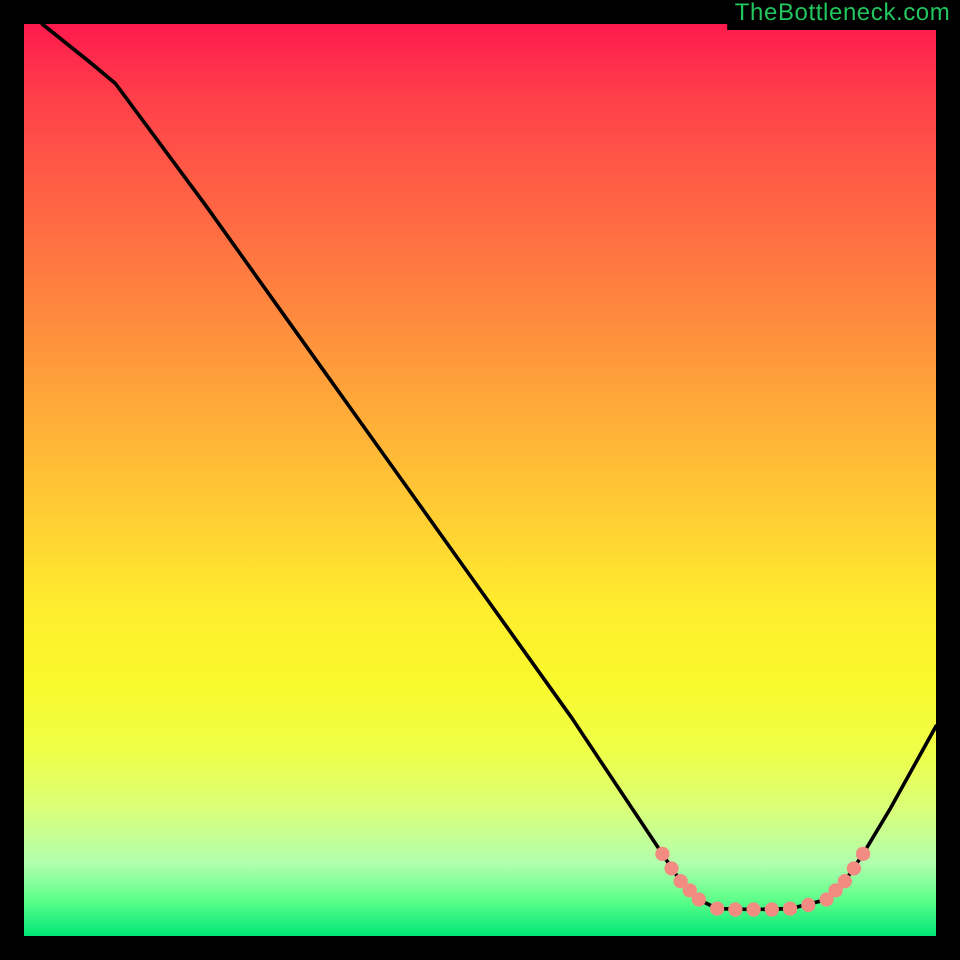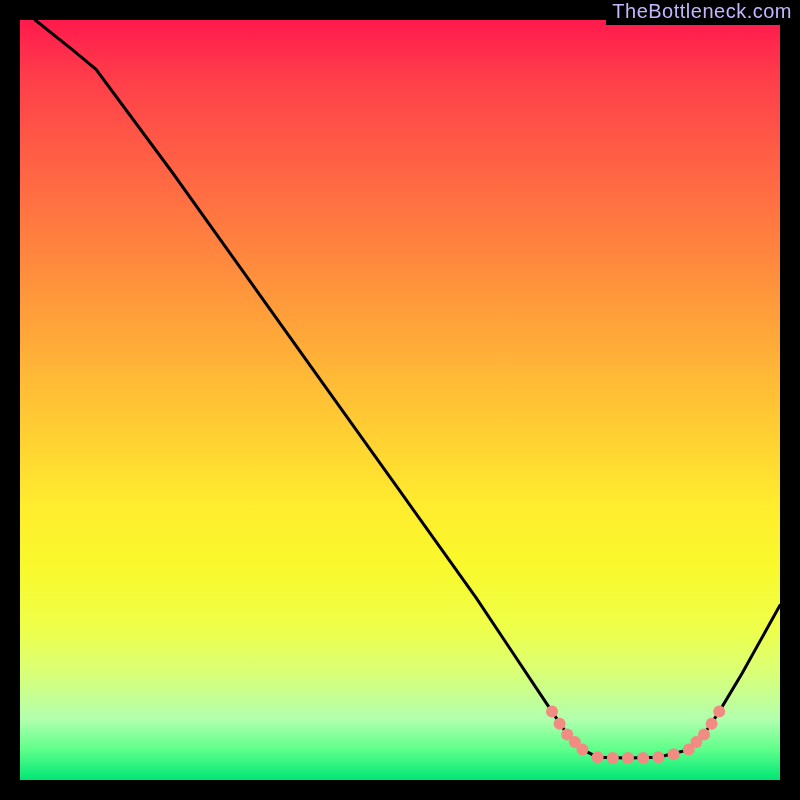--- a/index.html
+++ b/index.html
@@ -37,21 +37,21 @@
       #eeff4a 80%,
       #d9ff78 86%,
       #b2ffae 92%,
       #5eff8a 96%,
       #00e676 100%);
   }
   .attribution {
     position: absolute;
     top: 0px;
     right: 6px;
-    color: #c4b5fd;
+    color: #22c55e;
     font-size: 20px;
     font-weight: 500;
     letter-spacing: 0.5px;
     background: #000;
     padding: 0 2px 2px 6px;
   }
   .curve-layer {
     position: absolute;
     left: 20px;
     top: 20px;

